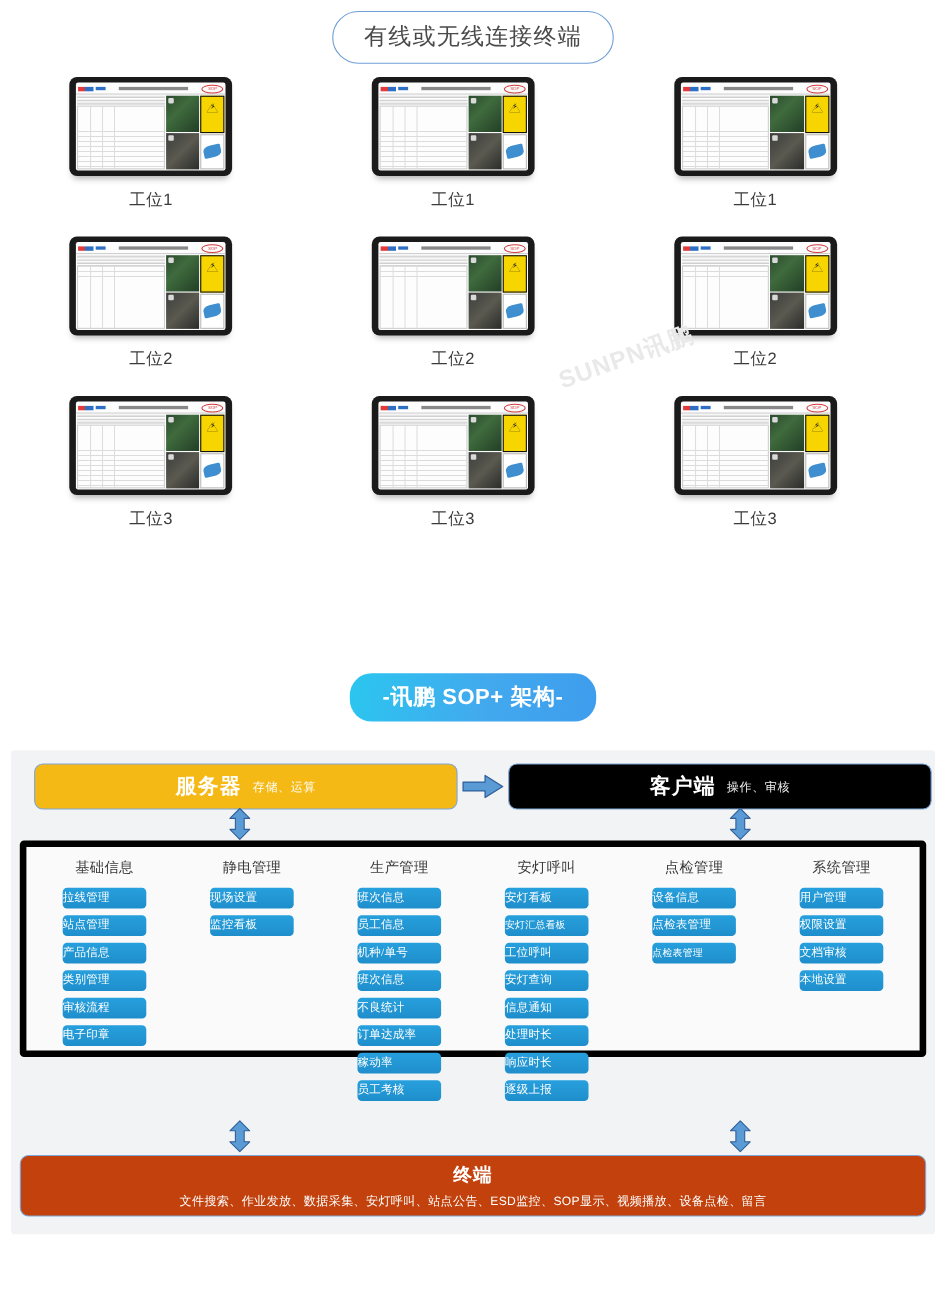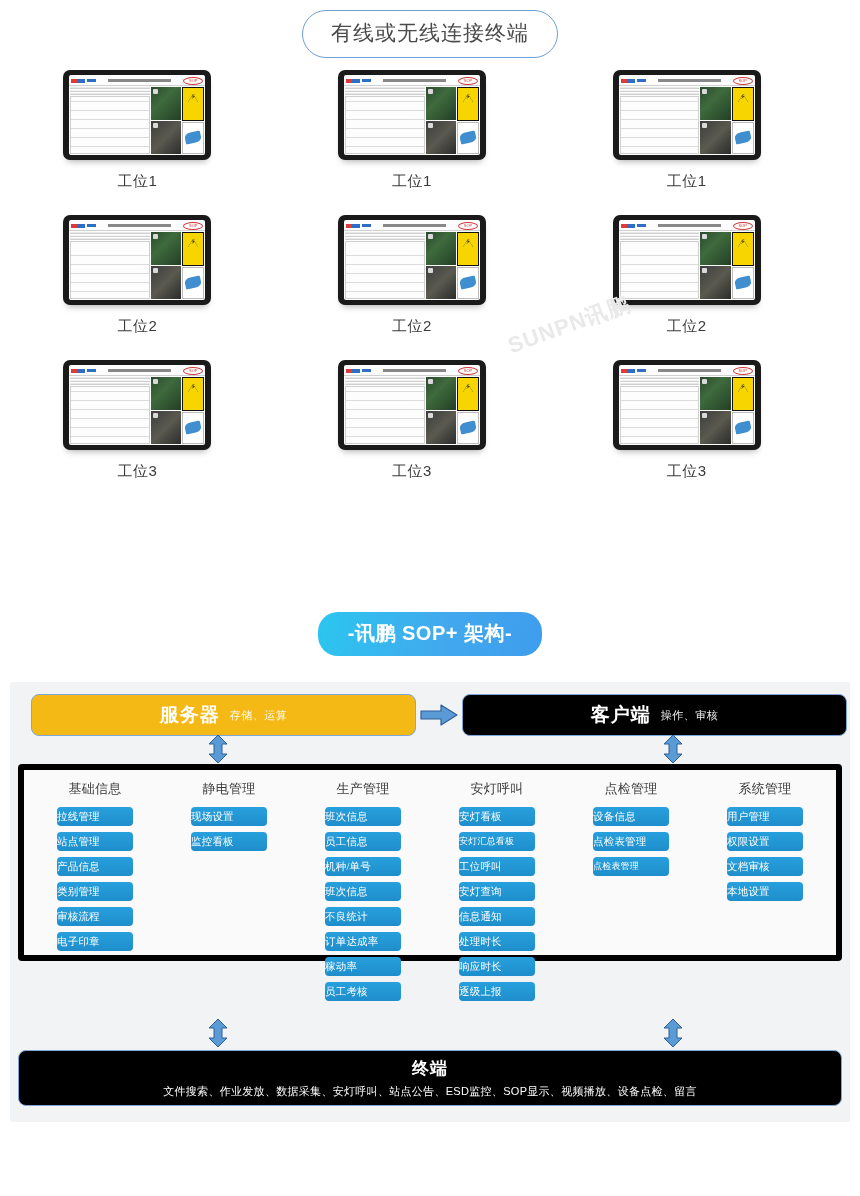--- a/index.html
+++ b/index.html
@@ -214,21 +214,21 @@
     white-space: nowrap;
     letter-spacing: 0.2px;
     font-family: Liberation Serif, serif;
   }
   .chip.wide { font-size: 9px; }
 
   
   .band-terminal {
     position: absolute; left: 8px; top: 368px;
     width: 824px; height: 56px;
-    background: #000000;
+    background: #c2410c;
     border: 1px solid #7ea6d8;
     border-radius: 8px;
     color: #fff;
     display: flex; flex-direction: column; align-items: center; justify-content: center;
     gap: 4px;
   }
   .terminal-title { font-size: 17px; font-weight: bold; letter-spacing: 1px; }
   .terminal-sub { font-size: 11px; letter-spacing: 0.3px; }
 </style>
 </head>

